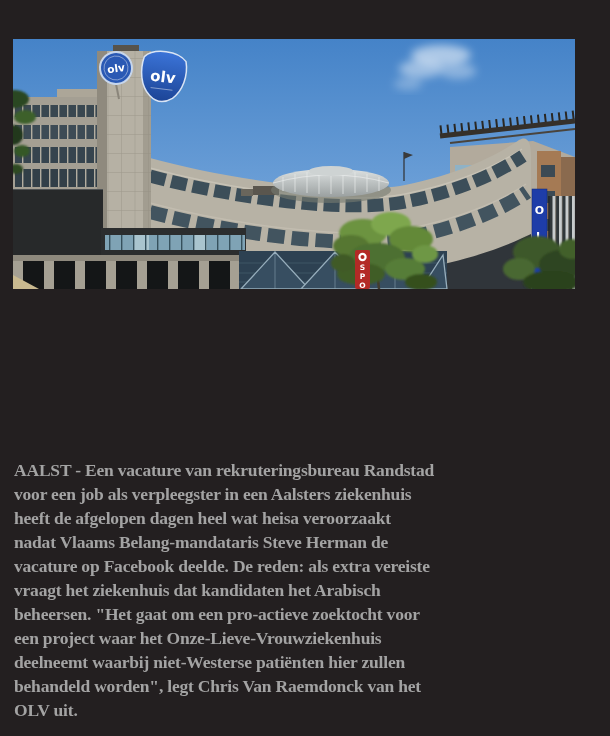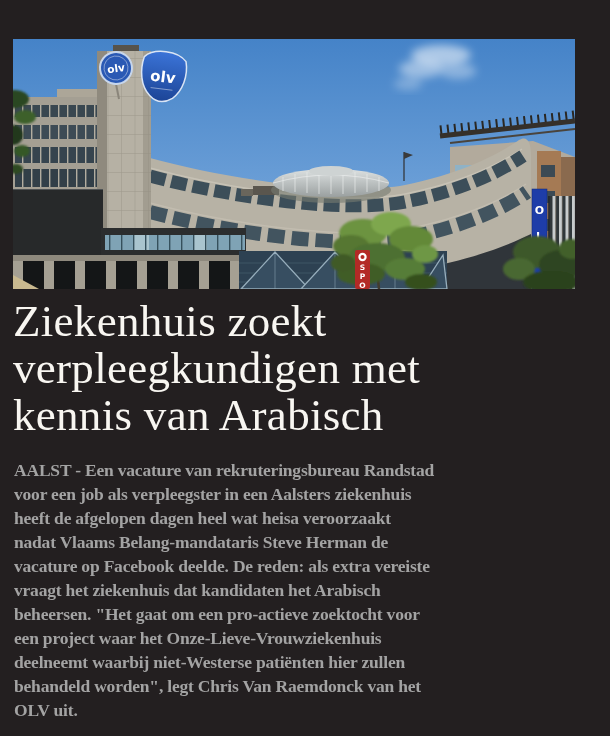--- a/index.html
+++ b/index.html
@@ -260,23 +260,20 @@
         <rect x="342" y="211" width="15" height="39" rx="2" fill="#b32a26"></rect>
         <circle cx="349.5" cy="218" r="4.2" fill="#ffffff"></circle>
         <circle cx="349.5" cy="218" r="2" fill="#b32a26"></circle>
         <text x="349.5" y="231" text-anchor="middle" font-family="DejaVu Sans" font-size="7.5" font-weight="700" fill="#ffffff">S</text>
         <text x="349.5" y="240" text-anchor="middle" font-family="DejaVu Sans" font-size="7.5" font-weight="700" fill="#ffffff">P</text>
         <text x="349.5" y="249" text-anchor="middle" font-family="DejaVu Sans" font-size="7.5" font-weight="700" fill="#ffffff">O</text>
       </g>
     </svg>
   </figure>
 
-  <h1 class="headline">Ziekenhuis zoekt
-verpleegkundigen met
-kennis van Arabisch</h1>
 
   <p class="body-text">AALST - Een vacature van rekruteringsbureau Randstad
 voor een job als verpleegster in een Aalsters ziekenhuis
 heeft de afgelopen dagen heel wat heisa veroorzaakt
 nadat Vlaams Belang-mandataris Steve Herman de
 vacature op Facebook deelde. De reden: als extra vereiste
 vraagt het ziekenhuis dat kandidaten het Arabisch
 beheersen. "Het gaat om een pro-actieve zoektocht voor
 een project waar het Onze-Lieve-Vrouwziekenhuis
 deelneemt waarbij niet-Westerse patiënten hier zullen

